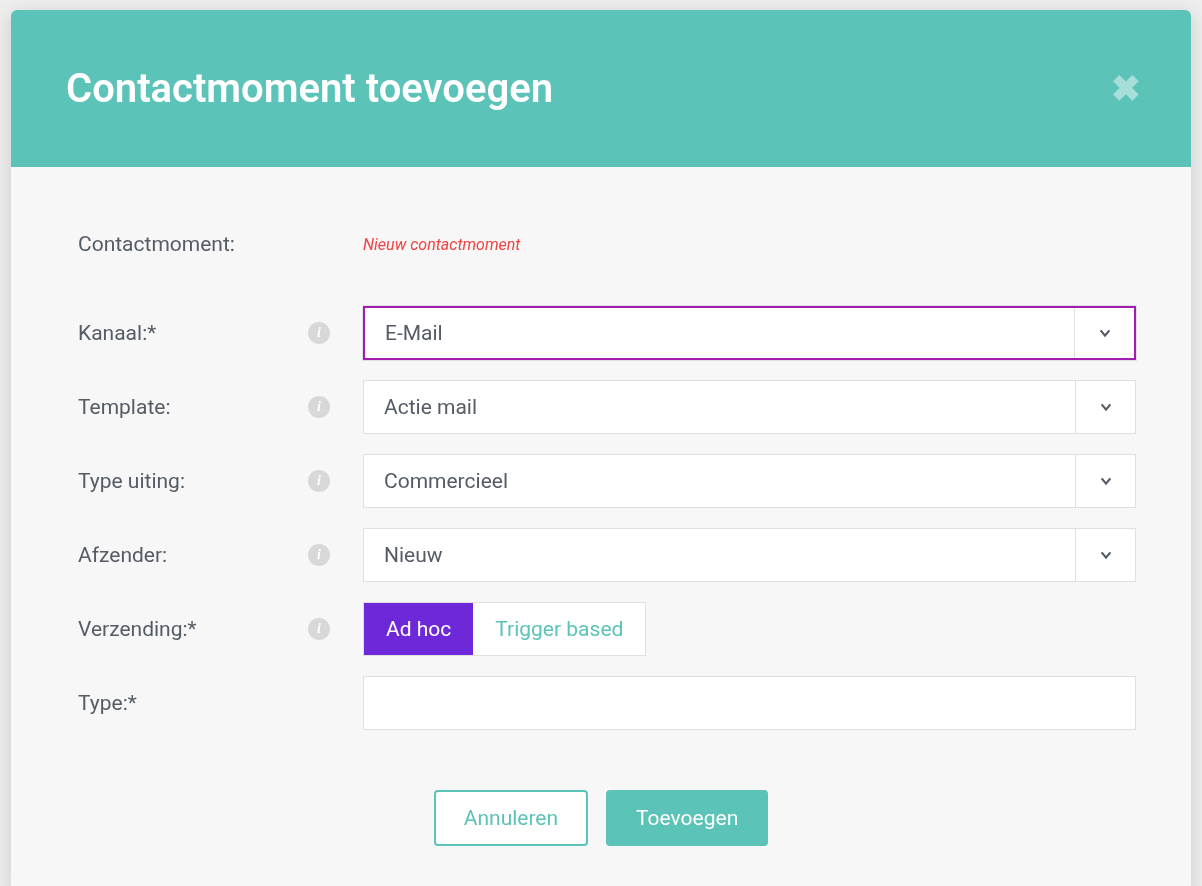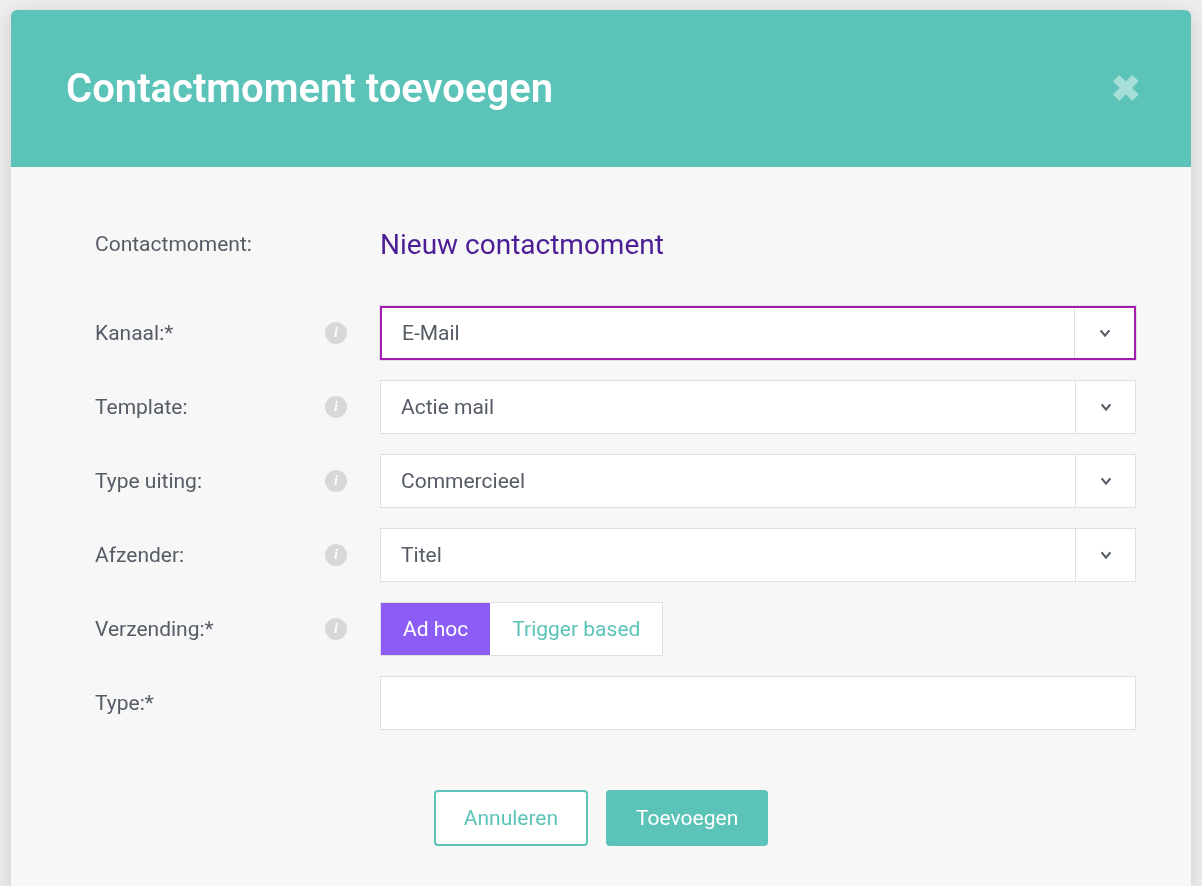--- a/index.html
+++ b/index.html
@@ -44,21 +44,21 @@
     .close-btn {
       color: #a7dfd8;
       font-size: 36px;
       font-weight: bold;
       cursor: pointer;
       line-height: 1;
       user-select: none;
     }
 
     .modal-body {
-      padding: 50px 55px 10px 84px;
+      padding: 50px 55px 10px 67px;
     }
 
     .form-row {
       display: flex;
       align-items: center;
       margin-bottom: 20px;
       min-height: 54px;
     }
 
     .form-row:first-child {
@@ -93,22 +93,23 @@
       font-weight: bold;
       font-style: italic;
       font-family: Georgia, serif;
     }
 
     .form-value {
       flex: 1;
     }
 
     .static-text {
-      color: #4c1d95;
-      font-size: 28px;
+      color: #ef4444;
+      font-size: 16px;
+      font-style: italic;
     }
 
     .select-wrap {
       position: relative;
       width: 100%;
     }
 
     .select-wrap.focused {
       outline: none;
     }
@@ -162,21 +163,21 @@
       border: none;
       background: #ffffff;
       color: #5cc3b8;
       font-size: 21px;
       padding: 0 22px;
       cursor: pointer;
       font-family: inherit;
     }
 
     .toggle-btn.active {
-      background: #8b5cf6;
+      background: #6d28d9;
       color: #ffffff;
     }
 
     .text-input {
       width: 100%;
       height: 54px;
       border: 1px solid #e0e0e0;
       background: #ffffff;
       padding: 0 20px;
       font-size: 21px;
@@ -289,21 +290,21 @@
     </div>
 
     <div class="form-row">
       <div class="form-label">Afzender:</div>
       <div class="info-col">
         <span class="info-icon">i</span>
       </div>
       <div class="form-value">
         <div class="select-wrap">
           <div class="select">
-            <span class="select-text">Titel</span>
+            <span class="select-text">Nieuw</span>
             <span class="select-handle">
               <svg class="chevron" viewBox="0 0 16 16">
                   <path d="M3 5 L8 11 L13 5"></path>
                 </svg>
             </span>
           </div>
         </div>
       </div>
     </div>
 

